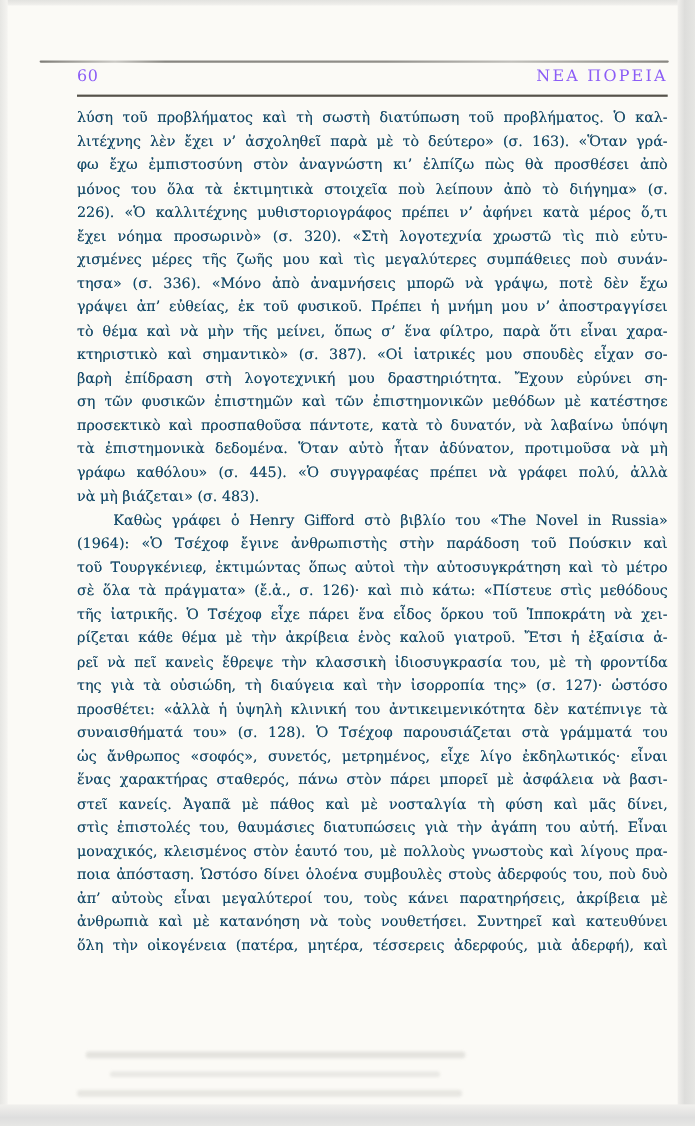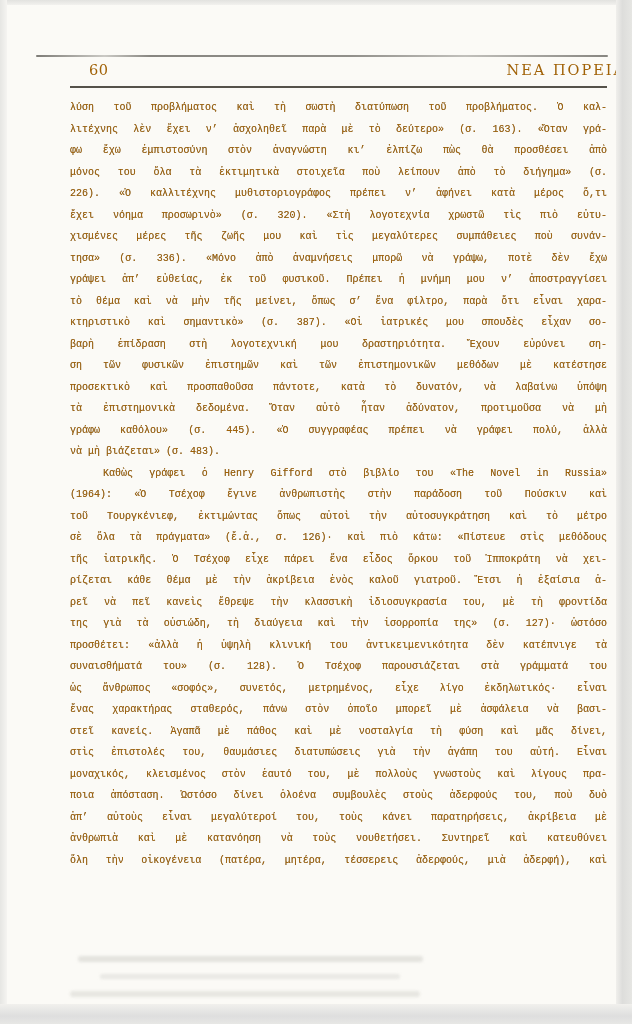--- a/index.html
+++ b/index.html
@@ -33,35 +33,34 @@
   
   .ghost { position: absolute; border-radius: 3px; filter: blur(1.5px); }
   .g1 { left: 78px;  top: 956px; width: 345px; height: 6px; background: rgba(176,176,170,0.30); }
   .g2 { left: 100px; top: 974px; width: 300px; height: 5px; background: rgba(182,182,176,0.26); }
   .g3 { left: 70px;  top: 991px; width: 350px; height: 6px; background: rgba(178,178,172,0.28); }
   .g4 { left: 62px;  top: 1006px; width: 340px; height: 5px; background: rgba(180,180,174,0.22); }
 
   .header {
     position: absolute; left: 70px; top: 62px; width: 537px;
     display: flex; justify-content: space-between; align-items: center;
-    color: #a16207; font-size: 14.5px; margin-left: 19px;
+    color: #8b5cf6; font-size: 14.5px;
   }
   .header .pgnum { letter-spacing: 0.5px; }
   .header .jtitle { letter-spacing: 2px; }
   .rule {
     position: absolute; left: 70px; top: 86px; width: 537px; height: 1.5px;
     background: #55524a;
   }
 
   .body-text {
     position: absolute; left: 70px; top: 97px; width: 537px;
-    color: #a16207;
-    font-size: 10px;
+    color: #0c4a6e;
+    font-size: 13px;
     text-shadow: 0 0 0.4px rgba(52,50,44,0.55);
-    font-family: Liberation Mono, monospace;
   }
   .paragraph { margin: 0; }
   .line {
     height: 21.5px; line-height: 21.5px;
     overflow: hidden;
     text-align: justify;
     text-align-last: justify;
     white-space: normal;
   }
   .line.no-stretch { text-align-last: left; }
@@ -106,21 +105,21 @@
         <div class="line">(1964): «Ὁ Τσέχοφ ἔγινε ἀνθρωπιστὴς στὴν παράδοση τοῦ Πούσκιν καὶ</div>
         <div class="line">τοῦ Τουργκένιεφ, ἐκτιμώντας ὅπως αὐτοὶ τὴν αὐτοσυγκράτηση καὶ τὸ μέτρο</div>
         <div class="line">σὲ ὅλα τὰ πράγματα» (ἔ.ἀ., σ. 126)· καὶ πιὸ κάτω: «Πίστευε στὶς μεθόδους</div>
         <div class="line">τῆς ἰατρικῆς. Ὁ Τσέχοφ εἶχε πάρει ἕνα εἶδος ὅρκου τοῦ Ἱπποκράτη νὰ χει-</div>
         <div class="line">ρίζεται κάθε θέμα μὲ τὴν ἀκρίβεια ἑνὸς καλοῦ γιατροῦ. Ἔτσι ἡ ἐξαίσια ἀ-</div>
         <div class="line">ρεῖ νὰ πεῖ κανεὶς ἔθρεψε τὴν κλασσικὴ ἰδιοσυγκρασία του, μὲ τὴ φροντίδα</div>
         <div class="line">της γιὰ τὰ οὐσιώδη, τὴ διαύγεια καὶ τὴν ἰσορροπία της» (σ. 127)· ὡστόσο</div>
         <div class="line">προσθέτει: «ἀλλὰ ἡ ὑψηλὴ κλινική του ἀντικειμενικότητα δὲν κατέπνιγε τὰ</div>
         <div class="line">συναισθήματά του» (σ. 128). Ὁ Τσέχοφ παρουσιάζεται στὰ γράμματά του</div>
         <div class="line">ὡς ἄνθρωπος «σοφός», συνετός, μετρημένος, εἶχε λίγο ἐκδηλωτικός· εἶναι</div>
-        <div class="line">ἕνας χαρακτήρας σταθερός, πάνω στὸν ὁποῖο μπορεῖ μὲ ἀσφάλεια νὰ βασι-</div>
+        <div class="line">ἕνας χαρακτήρας σταθερός, πάνω στὸν πάρει μπορεῖ μὲ ἀσφάλεια νὰ βασι-</div>
         <div class="line">στεῖ κανείς. Ἀγαπᾶ μὲ πάθος καὶ μὲ νοσταλγία τὴ φύση καὶ μᾶς δίνει,</div>
         <div class="line">στὶς ἐπιστολές του, θαυμάσιες διατυπώσεις γιὰ τὴν ἀγάπη του αὐτή. Εἶναι</div>
         <div class="line">μοναχικός, κλεισμένος στὸν ἑαυτό του, μὲ πολλοὺς γνωστοὺς καὶ λίγους πρα-</div>
         <div class="line">ποια ἀπόσταση. Ὡστόσο δίνει ὁλοένα συμβουλὲς στοὺς ἀδερφούς του, ποὺ δυὸ</div>
         <div class="line">ἀπ’ αὐτοὺς εἶναι μεγαλύτεροί του, τοὺς κάνει παρατηρήσεις, ἀκρίβεια μὲ</div>
         <div class="line">ἀνθρωπιὰ καὶ μὲ κατανόηση νὰ τοὺς νουθετήσει. Συντηρεῖ καὶ κατευθύνει</div>
         <div class="line">ὅλη τὴν οἰκογένεια (πατέρα, μητέρα, τέσσερεις ἀδερφούς, μιὰ ἀδερφή), καὶ</div>
       </div>
     </div>
 

